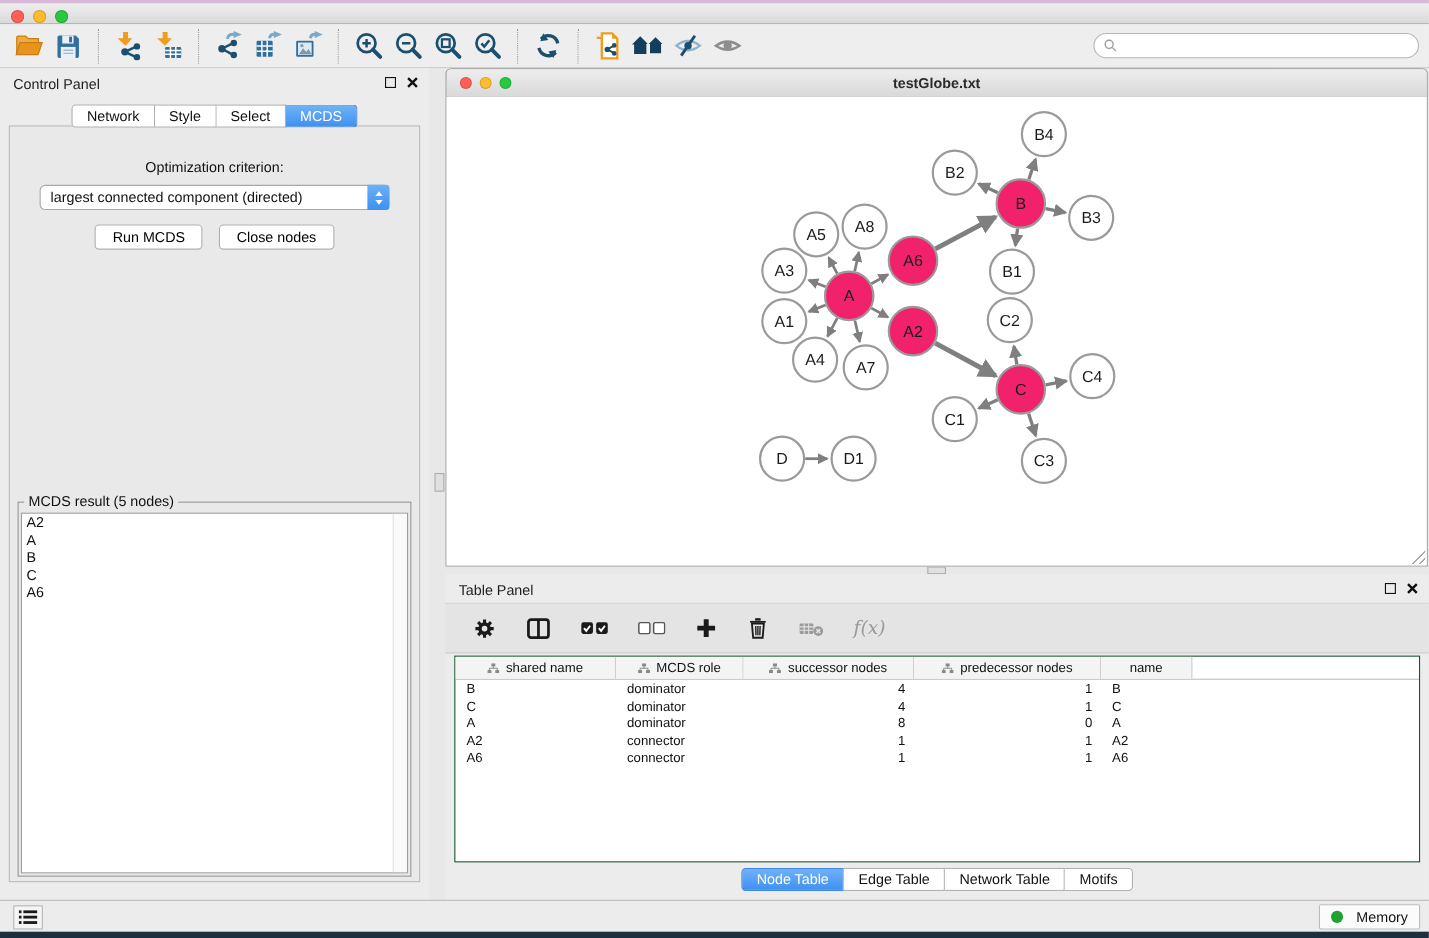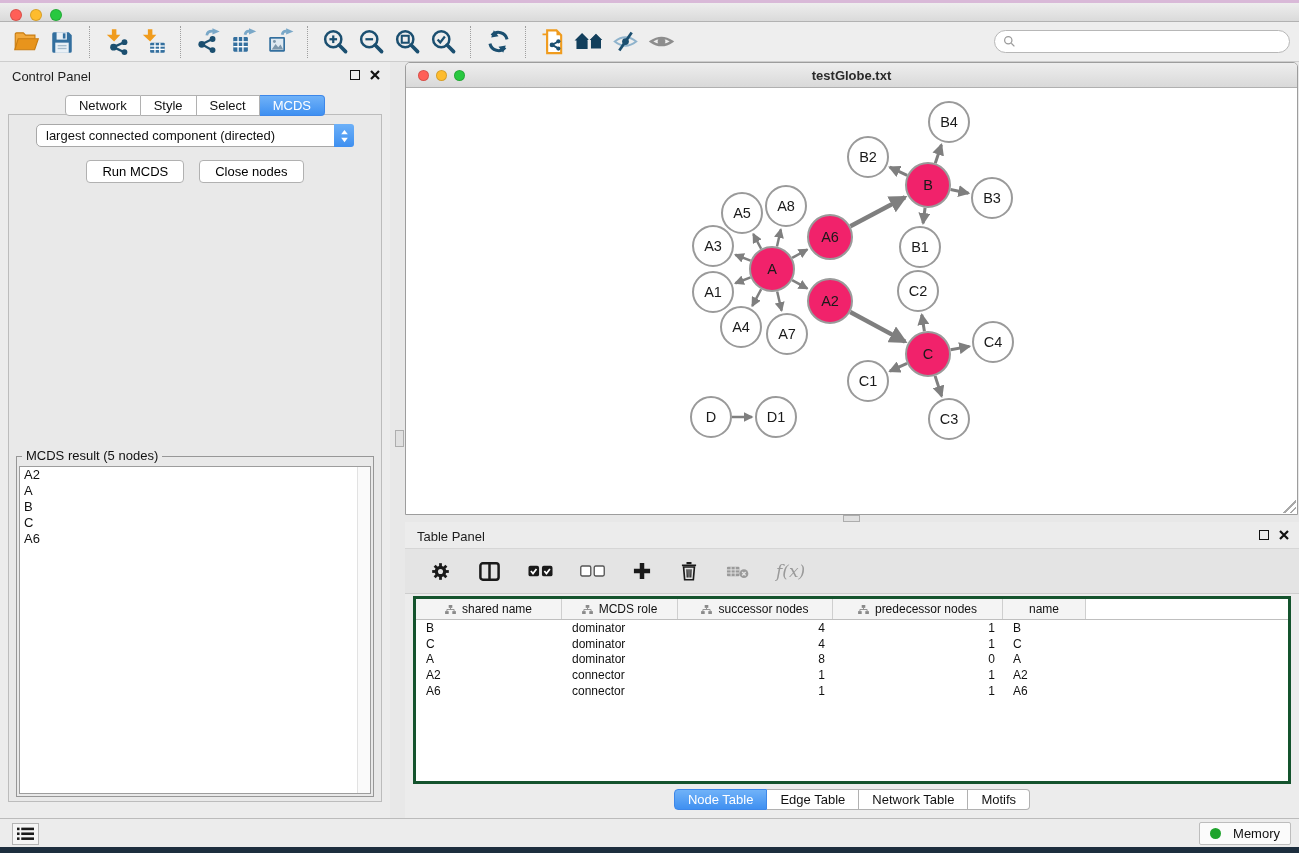--- a/index.html
+++ b/index.html
@@ -107,21 +107,21 @@
   .table-panel { position:absolute; left:405px; top:522px; width:894px; height:296px; background:#ececec; }
   .tp-toolbar {
     position:absolute; top:26px; left:0; right:0; height:46px;
     background:#e4e4e4; border-top:1px solid #d6d6d6; border-bottom:1px solid #cecece;
     display:flex; align-items:center; padding-left:25px; gap:27px;
   }
   .tp-tb-btn { display:flex; align-items:center; justify-content:center; }
   .fx-label { font-family:"DejaVu Serif", serif; font-style:italic; font-size:17px; color:#9a9a9a; }
   .tp-table {
     position:absolute; left:8px; right:8px; top:74px; bottom:34px;
-    background:#fff; border:3px solid #14532d; overflow:hidden; font-size:12px;
+    background:#fff; border:1px solid #14532d; overflow:hidden; font-size:12px;
   }
   .tp-thead { display:flex; height:21px; border-bottom:1px solid #bfbfbf; }
   .th-cell {
     background:#f4f4f4; display:flex; align-items:center; justify-content:center; gap:6px;
     border-right:1px solid #cfcfcf; font-size:12px; color:#111; height:100%;
   }
   .tp-row { display:flex; height:15.8px; align-items:center; }
   .td-cell { overflow:hidden; white-space:nowrap; font-size:12px; color:#111; }
   
   .tp-tabs { position:absolute; bottom:8px; left:0; right:0; display:flex; justify-content:center; }
@@ -327,20 +327,21 @@
         </svg>
     </span>
   </div>
   <div class="cp-tabs seg" id="cp-tabs">
       <div class="seg-btn">Network</div>
       <div class="seg-btn">Style</div>
       <div class="seg-btn">Select</div>
       <div class="seg-btn active">MCDS</div>
     </div>
   <div class="cp-content">
+    <div class="opt-label">Optimization criterion:</div>
     <div class="combo">
       <div class="combo-text">largest connected component (directed)</div>
       <div class="combo-stepper">
         <svg viewBox="0 0 10 16" width="9" height="14">
             <path d="M5 1 L8.8 6 H1.2 Z" fill="#fff"></path>
             <path d="M5 15 L1.2 10 H8.8 Z" fill="#fff"></path>
           </svg>
       </div>
     </div>
     <div class="cp-buttons">

